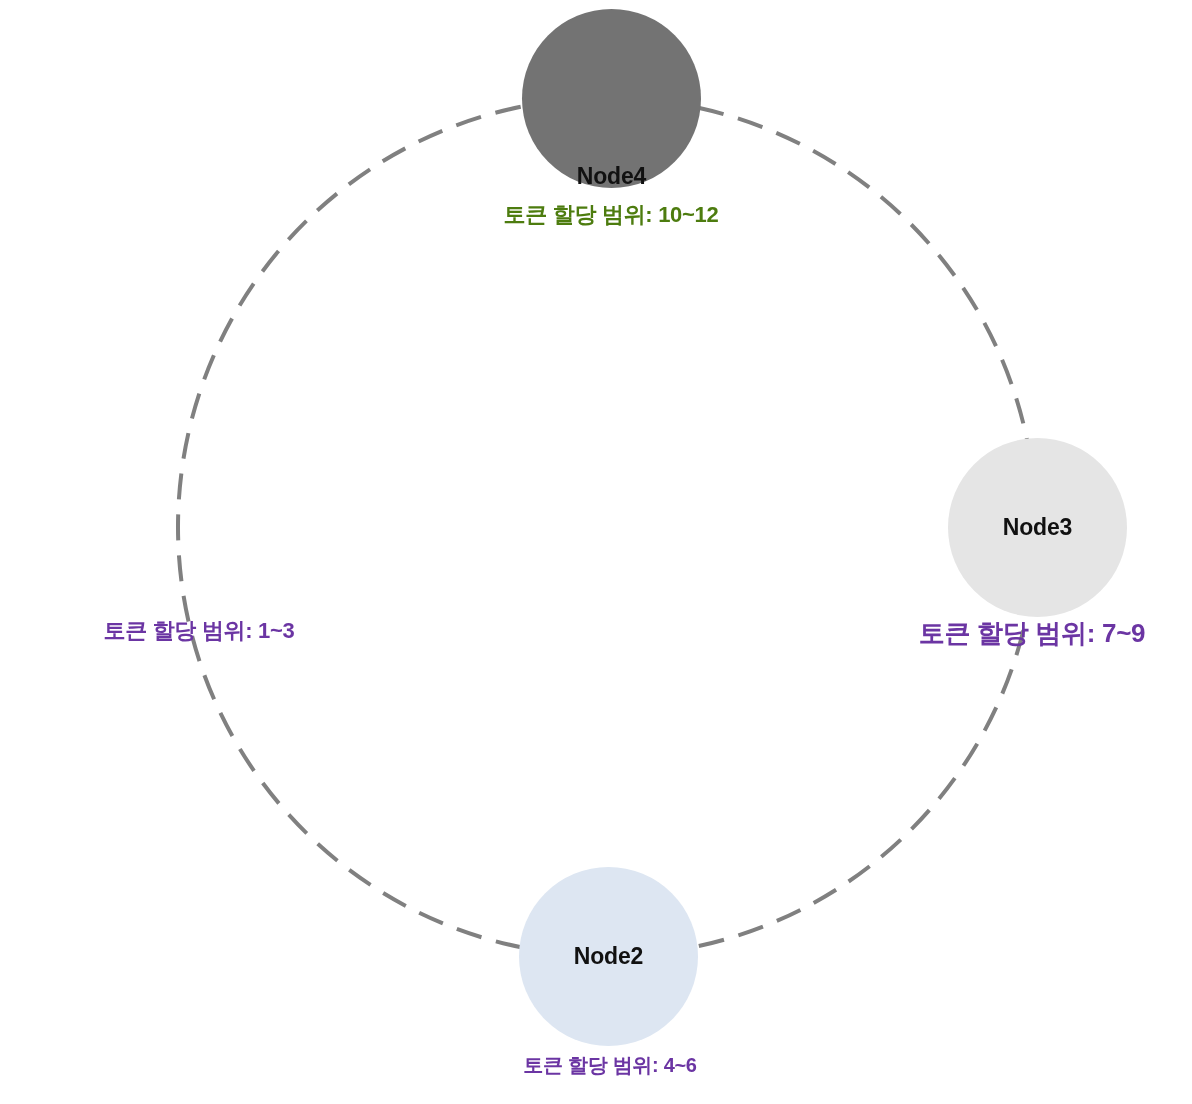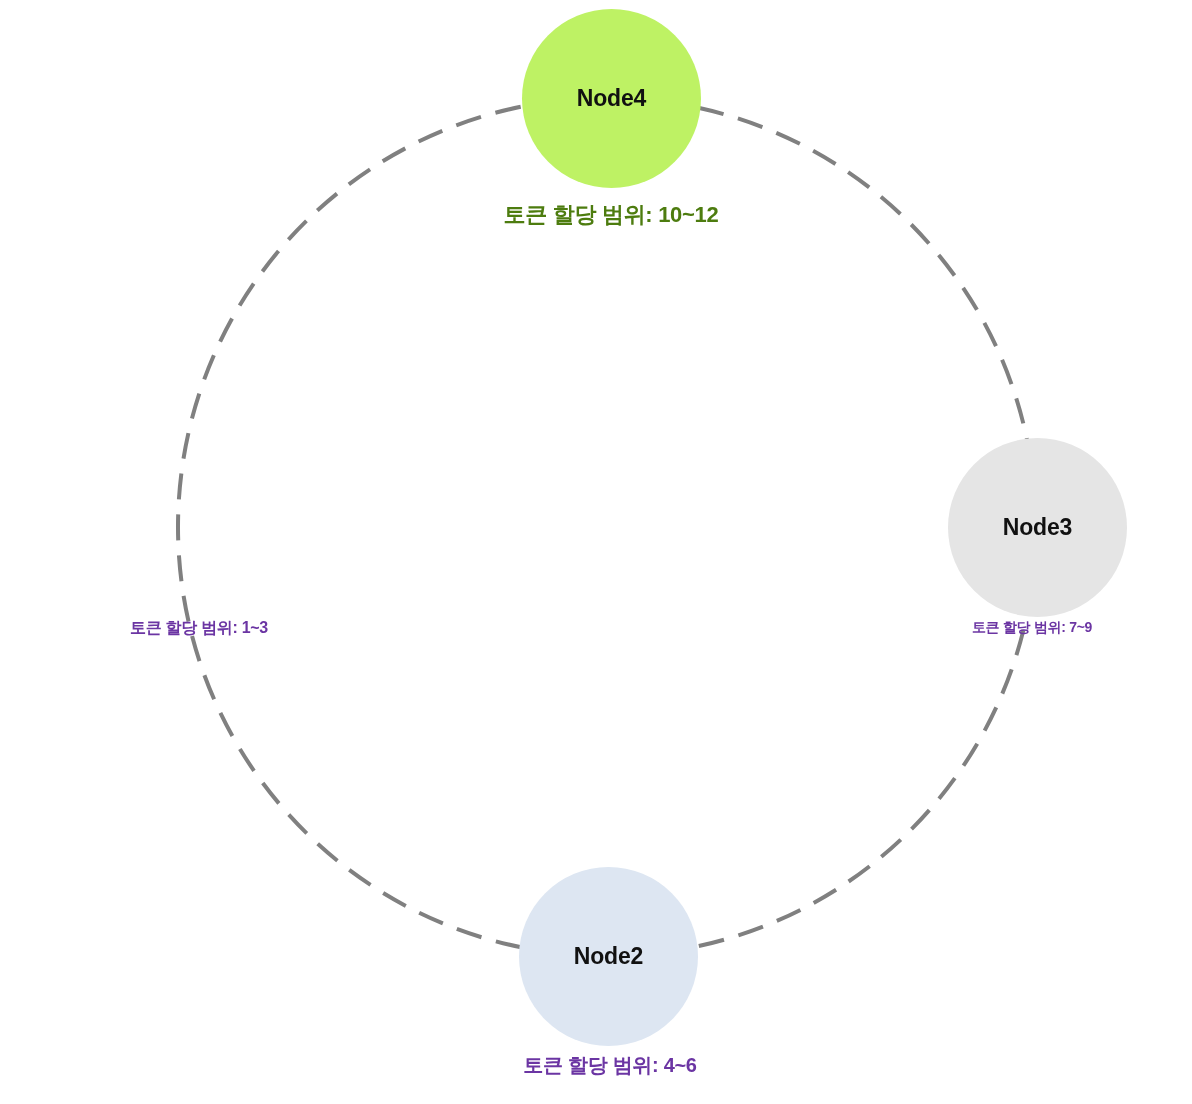--- a/index.html
+++ b/index.html
@@ -66,30 +66,30 @@
 </style>
 </head>
 <body>
 
 <div id="canvas" style="background: rgb(255, 255, 255);">
 
   <svg id="ring-svg" viewBox="0 0 1192 1104">
     <circle cx="607" cy="527" r="429" fill="none" stroke="#808080" stroke-width="4" stroke-dasharray="26 15" stroke-linecap="butt" transform="rotate(-8 607 527)"></circle>
   </svg>
 
-  <div class="node" id="node-top" style="background: #bef264;">
+  <div class="node" id="node-top" style="background: #737373; align-items: flex-end;">
     <span class="node-label" style="color: rgb(17, 17, 17);">Node4</span>
   </div>
   <div class="range-label" id="range-top" style="color: #4d7c0f; font-size: 22px;">토큰 할당 범위: 10~12</div>
 
   <div class="node" id="node-right" style="background: #e5e5e5;">
     <span class="node-label" style="color: rgb(17, 17, 17);">Node3</span>
   </div>
-  <div class="range-label" id="range-right" style="color: rgb(107, 53, 163); font-size: 14px;">토큰 할당 범위: 7~9</div>
+  <div class="range-label" id="range-right" style="color: rgb(107, 53, 163); font-size: 26px;">토큰 할당 범위: 7~9</div>
 
   <div class="node" id="node-bottom" style="background: rgb(221, 230, 242);">
     <span class="node-label" style="color: rgb(17, 17, 17);">Node2</span>
   </div>
   <div class="range-label" id="range-bottom" style="color: rgb(107, 53, 163); font-size: 20px;">토큰 할당 범위: 4~6</div>
 
-  <div class="range-label" id="range-left" style="color: rgb(107, 53, 163); font-size: 16px;">토큰 할당 범위: 1~3</div>
+  <div class="range-label" id="range-left" style="color: rgb(107, 53, 163); font-size: 22px;">토큰 할당 범위: 1~3</div>
 
 </div>
 
 </body></html>

